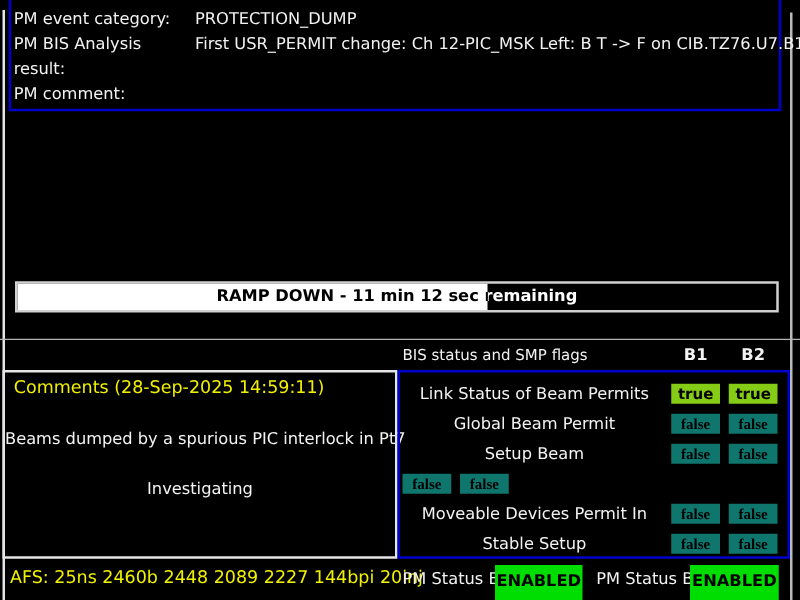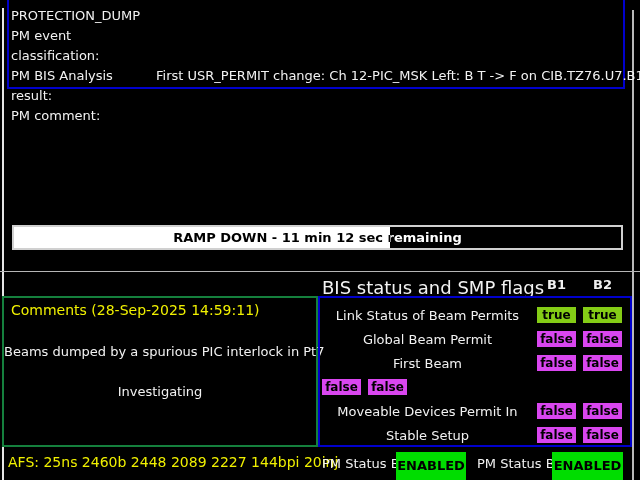--- a/index.html
+++ b/index.html
@@ -33,29 +33,29 @@
     position:absolute; left:0; right:0; top:0; bottom:0;
     text-align:center; font-size:13px; font-weight:bold; line-height:21px;
     white-space:nowrap;
   }
   .progress-label.black { color:#000; }
   .progress-label.white { color:#fff; }
 
   .separator { position:absolute; left:0; top:271px; width:640px; height:1px; background:#b5b5b5; }
 
   
-  .bis-header-title { position:absolute; left:322px; top:277px; font-size:18px; color:#f2f2f2; white-space:nowrap; }
+  .bis-header-title { position:absolute; left:322px; top:277px; font-size:12px; color:#f2f2f2; white-space:nowrap; }
   .bis-col { position:absolute; top:277px; width:39px; text-align:center; font-size:13px; font-weight:bold; }
   .bis-col.b1 { left:537px; }
   .bis-col.b2 { left:583px; }
 
   
   .comments-panel {
     position:absolute; left:2px; top:296px; width:316px; height:151px;
-    border:2px solid #15803d; box-sizing:border-box;
+    border:2px solid #e5e5e5; box-sizing:border-box;
   }
   .comments-title {
     position:absolute; left:7px; top:4px;
     color:#f0f000; font-size:14px; white-space:nowrap;
   }
   .comments-line { position:absolute; left:0; width:100%; text-align:center; font-size:13px; white-space:nowrap; }
   .comments-line.line1 { top:46px; }
   .comments-line.line2 { top:86px; }
 
   
@@ -66,21 +66,21 @@
   }
   .bis-row { display:flex; align-items:center; height:24px; }
   .bis-label { flex:0 0 215px; text-align:center; font-size:13px; white-space:nowrap; }
   .badge {
     flex:0 0 39px; height:16px; line-height:16px; text-align:center;
     font-size:12px; font-weight:bold; color:#000;
   }
   .badge.c1 { margin-left:2px; }
   .badge.c2 { margin-left:7px; }
   .badge.green { background:#84cc16; }
-  .badge.red   { background:#d946ef; }
+  .badge.red   { background:#0f766e;font-family:Liberation Serif, serif; }
 
   
   .footer { position:absolute; left:0; top:450px; width:640px; height:30px; }
   .afs { position:absolute; left:8px; top:4px; color:#f0f000; font-size:14px; white-space:nowrap; }
   .pmstat-label { position:absolute; top:6px; font-size:13px; color:#f2f2f2; white-space:nowrap; }
   .pmstat-label.l1 { left:322px; }
   .pmstat-label.l2 { left:477px; }
   .pmstat-badge {
     position:absolute; top:2px; height:32px; line-height:27px; text-align:center;
     background:#00dd00; color:#000; font-size:13px; font-weight:bold;
@@ -90,24 +90,24 @@
 </style>
 </head>
 <body>
 
 <div class="screen">
   <div class="edge-left"></div>
   <div class="edge-right"></div>
 
   <div class="pm-panel">
     <div class="pm-row">
+      <span class="pm-label">PM event category:</span>
       <span class="pm-value">PROTECTION_DUMP</span>
     </div>
     <div class="pm-row">
-      <span class="pm-label">PM event classification:</span>
     </div>
     <div class="pm-row">
       <span class="pm-label">PM BIS Analysis result:</span>
       <span class="pm-value">First USR_PERMIT change: Ch 12-PIC_MSK Left: B T -&gt; F on CIB.TZ76.U7.B1</span>
     </div>
     <div class="pm-row">
       <span class="pm-label">PM comment:</span>
       <span class="pm-value"></span>
     </div>
   </div>
@@ -135,21 +135,21 @@
       <div class="bis-label">Link Status of Beam Permits</div>
       <div class="badge green c1">true</div>
       <div class="badge green c2">true</div>
     </div>
     <div class="bis-row">
       <div class="bis-label">Global Beam Permit</div>
       <div class="badge red c1">false</div>
       <div class="badge red c2">false</div>
     </div>
     <div class="bis-row">
-      <div class="bis-label">First Beam</div>
+      <div class="bis-label">Setup Beam</div>
       <div class="badge red c1">false</div>
       <div class="badge red c2">false</div>
     </div>
     <div class="bis-row">
       <div class="badge red c1">false</div>
       <div class="badge red c2">false</div>
     </div>
     <div class="bis-row">
       <div class="bis-label">Moveable Devices Permit In</div>
       <div class="badge red c1">false</div>

